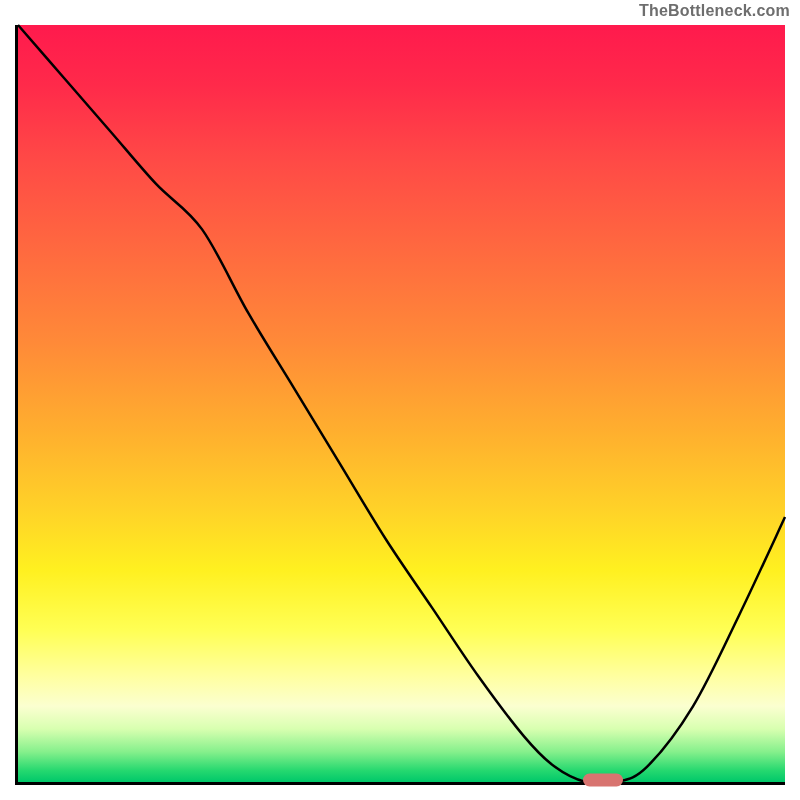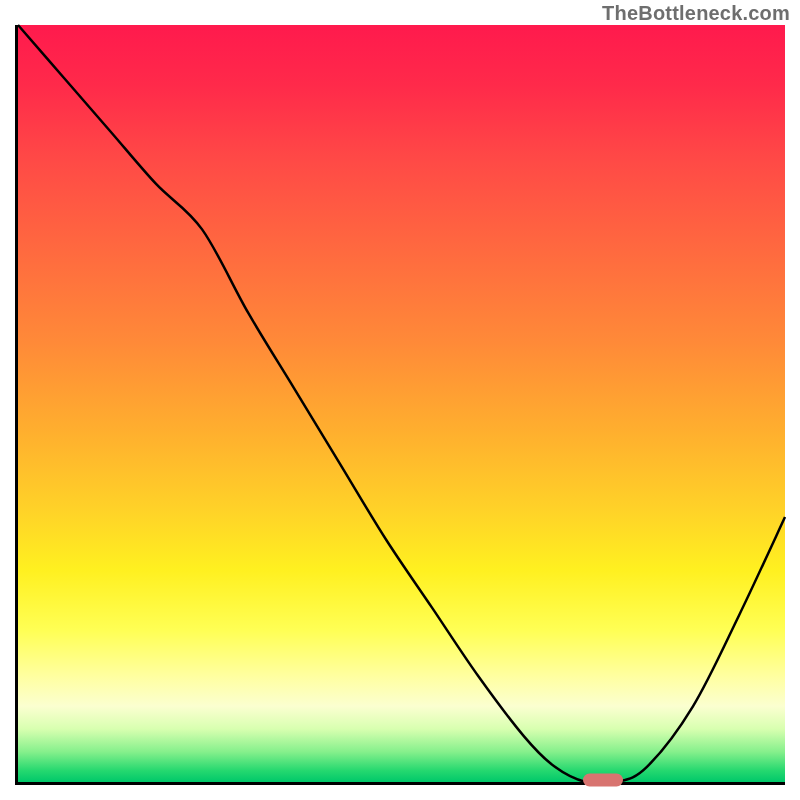--- a/index.html
+++ b/index.html
@@ -12,21 +12,21 @@
   }
   .container {
     position: relative;
     width: 800px;
     height: 800px;
   }
   .watermark {
     position: absolute;
     top: 2px;
     right: 10px;
-    font-size: 20px;
+    font-size: 16px;
     color: #6e6e6e;
     font-weight: bold;
     letter-spacing: 0.2px;
   }
   .plot-frame {
     position: absolute;
     left: 15px;
     top: 25px;
     width: 770px;
     height: 760px;

